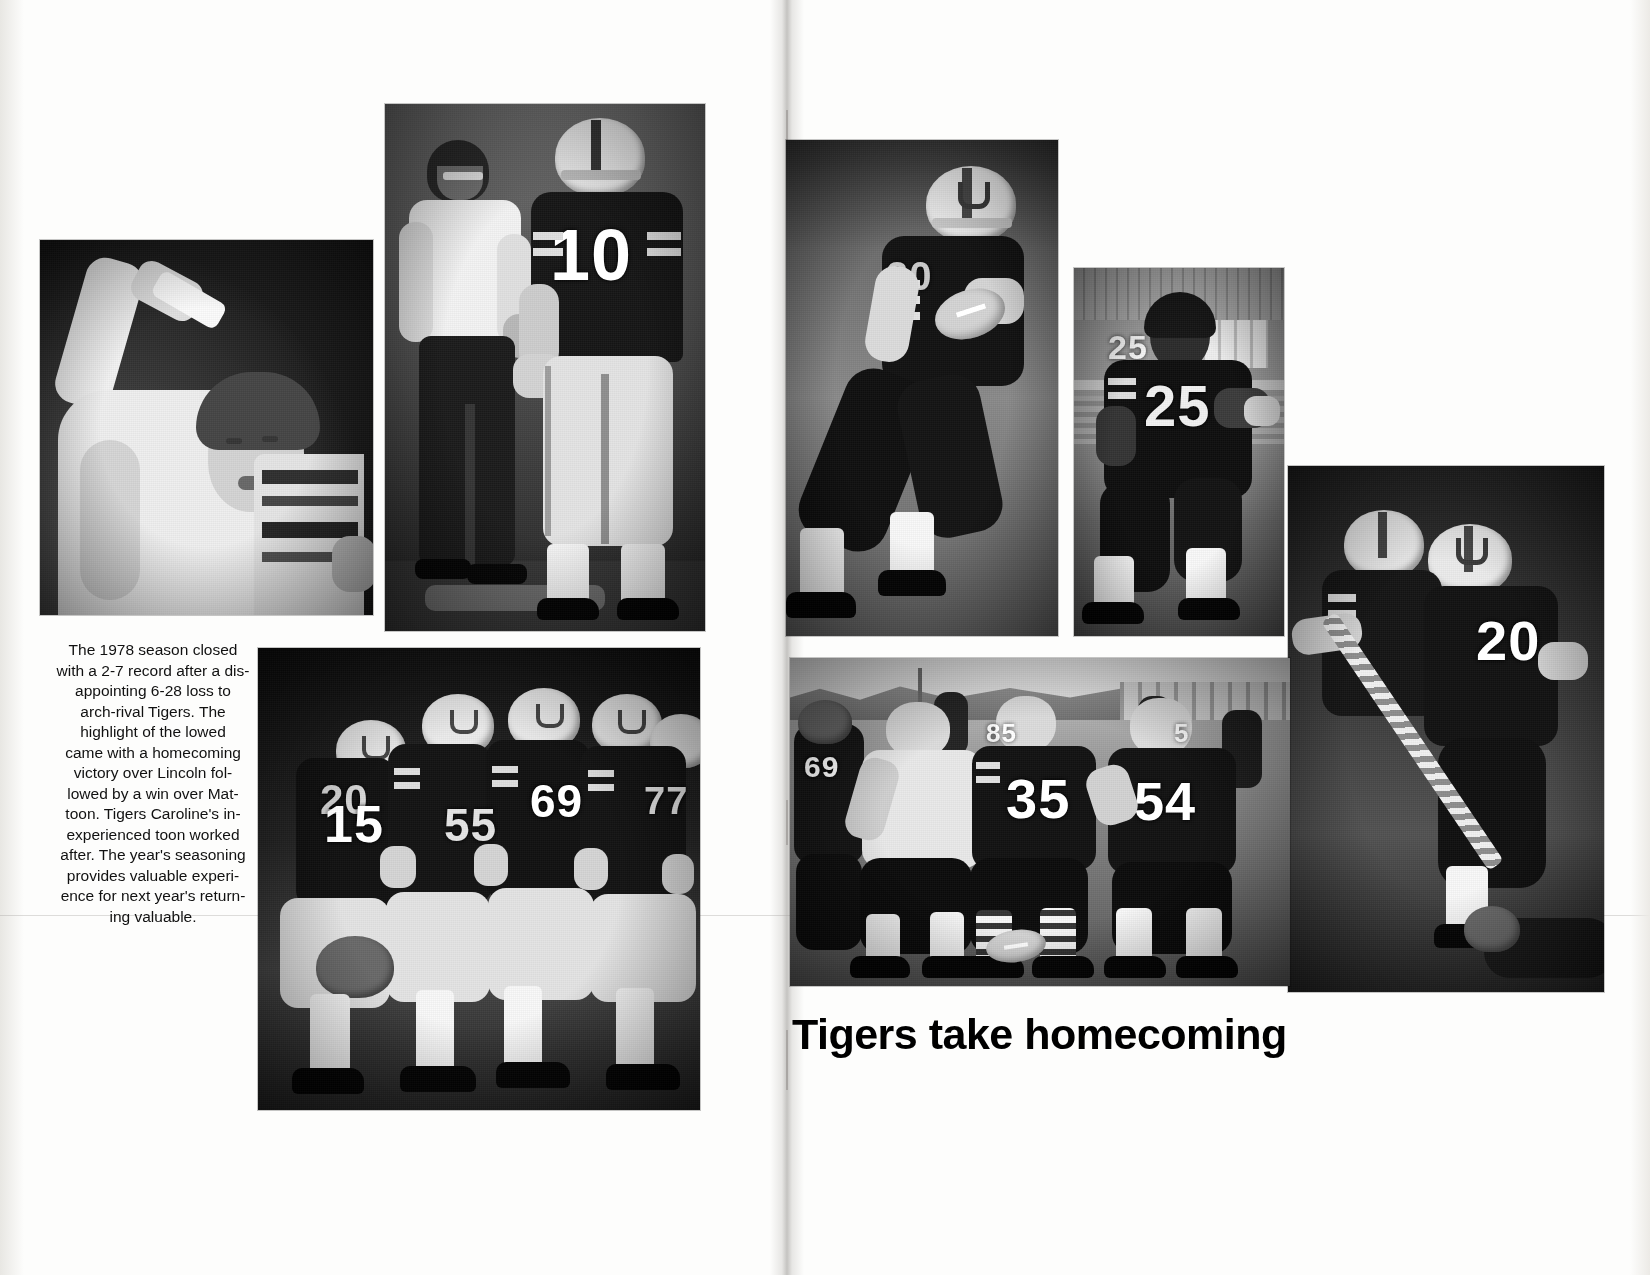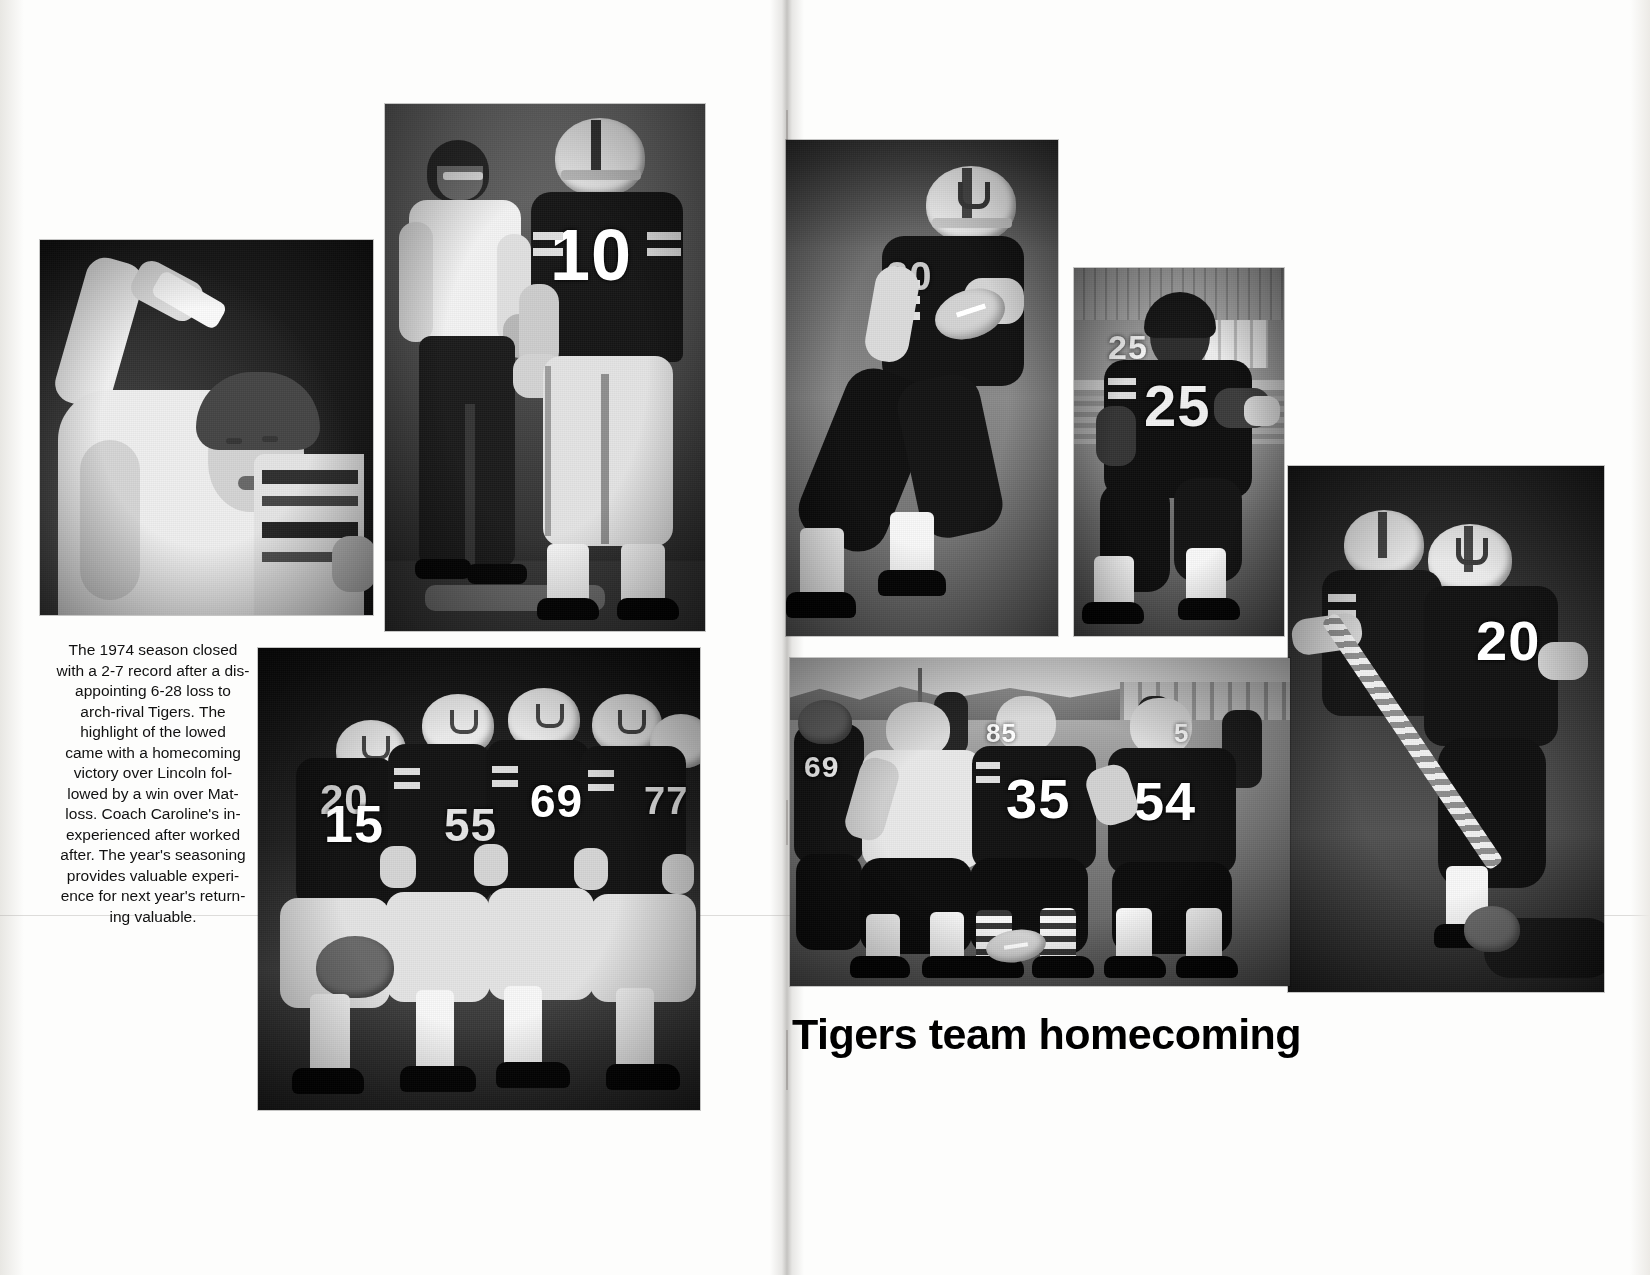--- a/index.html
+++ b/index.html
@@ -269,30 +269,30 @@
       <div class="sock" style="left:162px;top:440px;width:42px;height:62px;"></div>
       <div class="sock" style="left:236px;top:440px;width:44px;height:62px;"></div>
       <div class="shoe" style="left:152px;top:494px;width:62px;height:22px;"></div>
       <div class="shoe" style="left:232px;top:494px;width:62px;height:22px;"></div>
       <div class="grain"></div>
       <div class="vig"></div>
     </div>
   </div>
 
   <div class="body-copy" style="left:42px; top:640px; width:222px;">
-      <div>The 1974 season closed</div>
+      <div>The 1978 season closed</div>
       <div>with a 2-7 record after a dis-</div>
       <div>appointing 6-28 loss to</div>
       <div>arch-rival Tigers. The</div>
       <div>highlight of the lowed</div>
       <div>came with a homecoming</div>
       <div>victory over Lincoln fol-</div>
       <div>lowed by a win over Mat-</div>
-      <div>loss. Coach Caroline's in-</div>
-      <div>experienced after worked</div>
+      <div>toon. Tigers Caroline's in-</div>
+      <div>experienced toon worked</div>
       <div>after. The year's seasoning</div>
       <div>provides valuable experi-</div>
       <div>ence for next year's return-</div>
       <div>ing valuable.</div>
     </div>
 
   <div class="photo" style="left:258px; top:648px; width:442px; height:462px;">
     <div class="ph-inner bg-night">
       <div style="position:absolute;inset:0;background:linear-gradient(to bottom,#1b1b19 0%,#2e2e2a 42%,#4a4b44 70%,#2b2c27 100%);"></div>
 
@@ -520,15 +520,15 @@
       <div class="shoe" style="left:386px;top:298px;width:62px;height:22px;"></div>
 
       <div style="position:absolute;left:196px;top:272px;width:60px;height:32px;background:#d4d3cb;
                   border-radius:50% / 50%;transform:rotate(-8deg);box-shadow:inset -3px -3px 6px rgba(0,0,0,.3);"></div>
       <div style="position:absolute;left:214px;top:286px;width:24px;height:4px;background:#fff;transform:rotate(-8deg);"></div>
       <div class="grain"></div>
       <div class="vig"></div>
     </div>
   </div>
 
-  <div class="headline" style="left:792px; top:1010px;">Tigers team homecoming</div>
+  <div class="headline" style="left:792px; top:1010px;">Tigers take homecoming</div>
 
 </div>
 
 </body></html>

